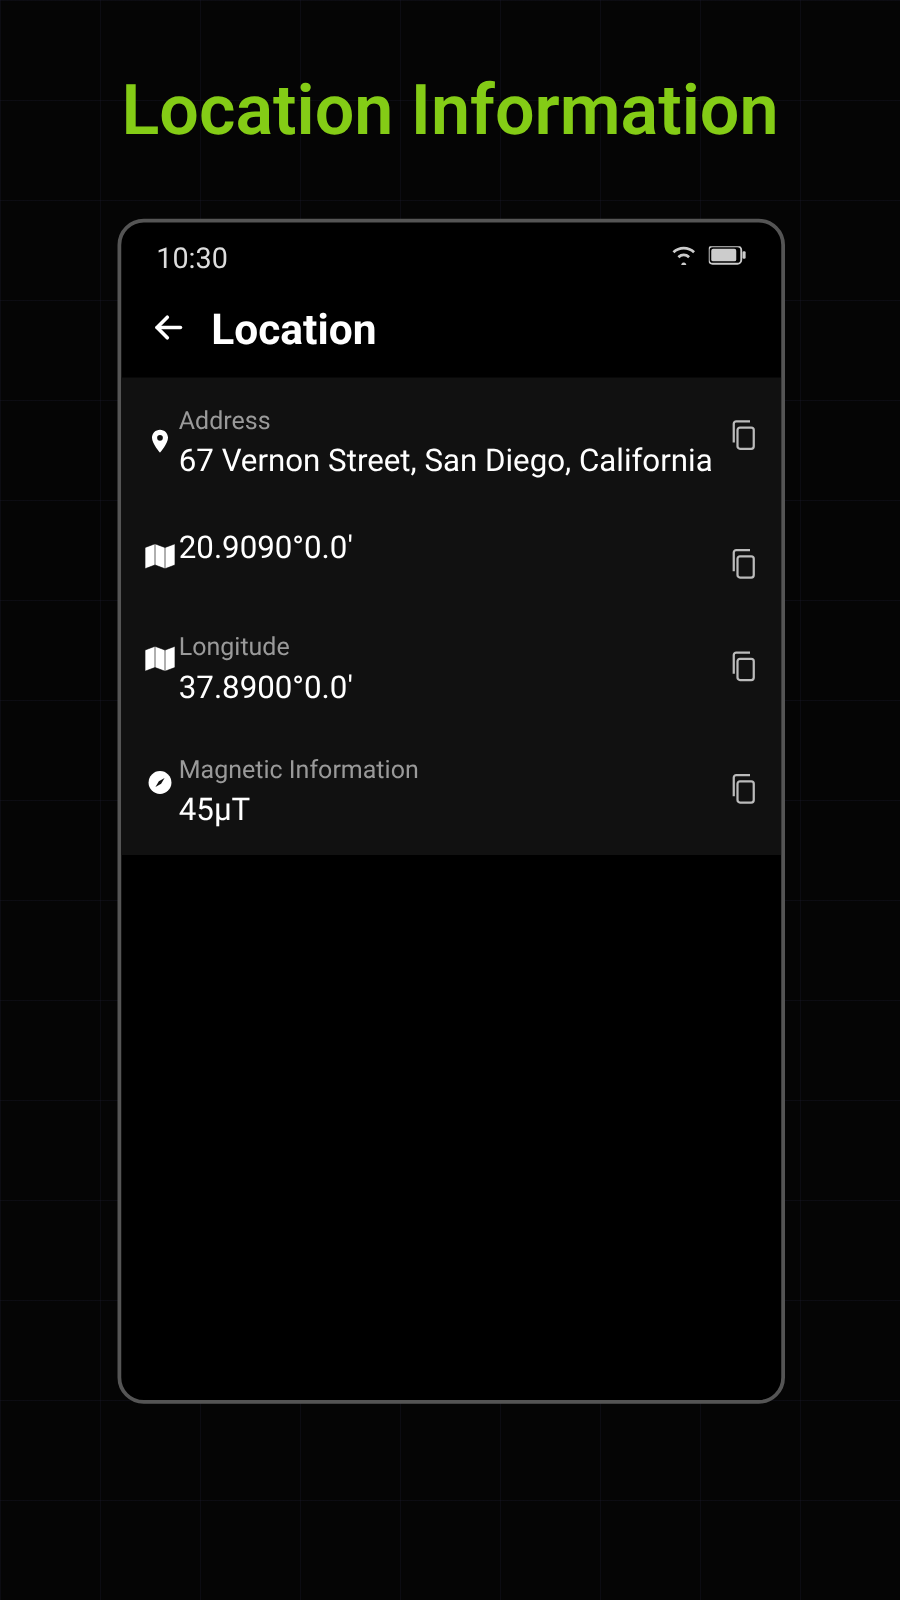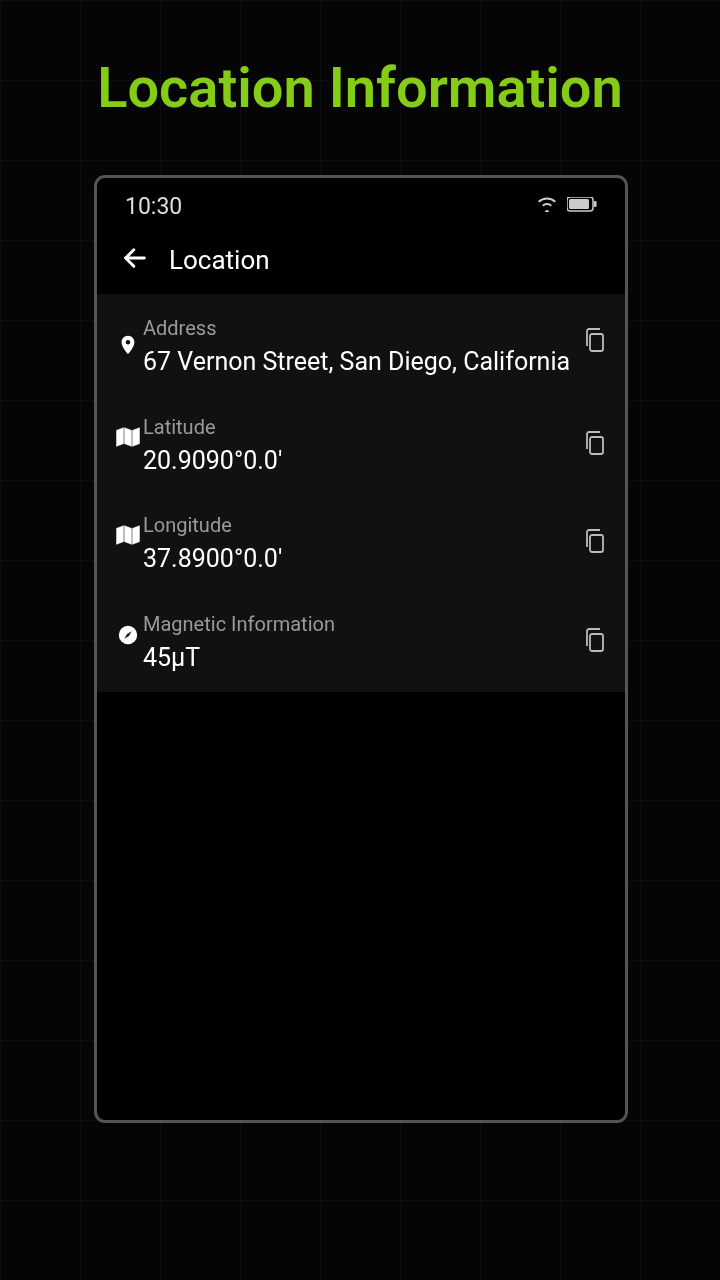--- a/index.html
+++ b/index.html
@@ -33,21 +33,21 @@
       position: relative;
       z-index: 2;
     }
     .phone-frame {
       position: absolute;
       left: 94px;
       top: 175px;
       width: 534px;
       height: 948px;
       border: 3px solid #555;
-      border-radius: 11px;
+      border-radius: 21px;
       background: #000;
       overflow: hidden;
       z-index: 2;
     }
     .status-bar {
       display: flex;
       justify-content: space-between;
       align-items: center;
       padding: 12px 28px 0 28px;
       height: 44px;
@@ -70,22 +70,22 @@
       align-items: center;
       gap: 20px;
       padding: 22px 24px 18px 24px;
     }
     .back-arrow {
       color: #fff;
       cursor: pointer;
     }
     .app-header-title {
       color: #fff;
-      font-size: 26px;
-      font-weight: 400;
+      font-size: 34px;
+      font-weight: 700;
     }
     .info-list {
       background: #111;
       padding: 0;
     }
     .info-row {
       display: flex;
       align-items: flex-start;
       padding: 18px 18px;
       gap: 2px;
@@ -188,21 +188,20 @@
       </span>
     </div>
 
     <div class="info-row single-line">
       <span class="row-icon">
         <svg width="24" height="20" viewBox="0 0 24 20" fill="#fff">
             <path d="M0 3 L8 0 L16 3 L24 0 V17 L16 20 L8 17 L0 20 Z M8 0 V17 M16 3 V20" stroke="#000" stroke-width="0.5"></path>
           </svg>
       </span>
       <div class="row-content">
-        <div class="row-label">Latitude</div>
         <div class="row-value">20.9090°0.0′</div>
       </div>
       <span class="copy-btn">
         <svg width="24" height="28" viewBox="0 0 24 28" fill="none" stroke="#bbb" stroke-width="1.8">
             <rect x="7" y="8" width="13" height="17" rx="2"></rect>
             <path d="M4 20 V5 a2 2 0 0 1 2 -2 h11"></path>
           </svg>
       </span>
     </div>
 

